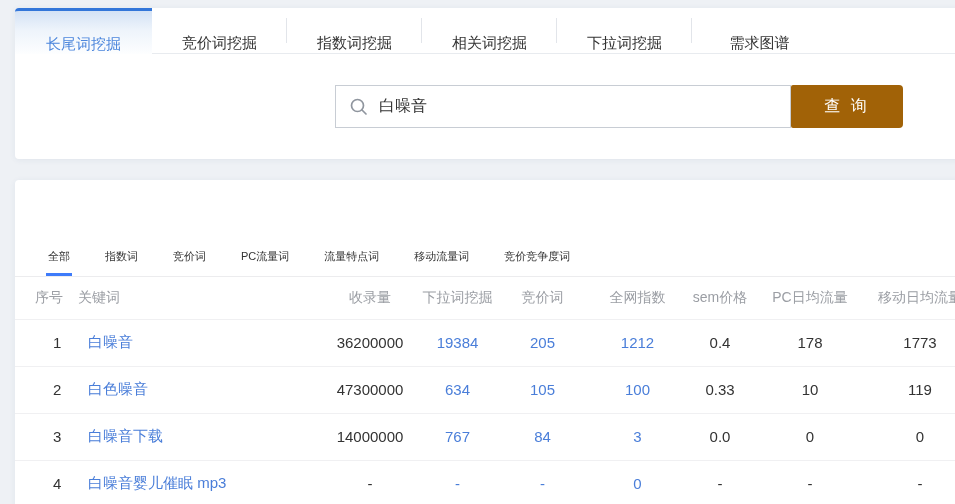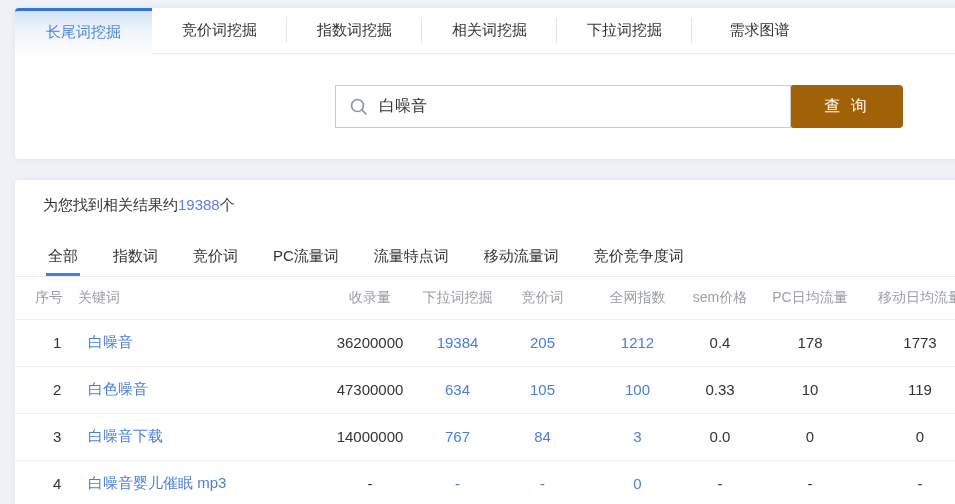--- a/index.html
+++ b/index.html
@@ -12,21 +12,21 @@
   .card {
     position:absolute; background:#fff; border-radius:4px;
     box-shadow:0 1px 6px rgba(40,70,120,0.07);
   }
   .card1 { left:15px; top:8px; width:960px; height:151px; }
   .card2 { left:15px; top:180px; width:960px; height:340px; }
 
   
   .tabbar { display:flex; height:46px; border-bottom:1px solid #e8ebef; }
   .tab {
-    width:135px; display:flex; align-items:center; justify-content:center;
+    width:135px; display:flex; align-items:flex-end; justify-content:center;
     font-size:15px; color:#333; cursor:pointer; position:relative;
   }
   .tab.divider::after {
     content:''; position:absolute; right:0; top:10px; height:25px; width:1px;
     background:#e2e5ea;
   }
   .tab.active {
     width:137px; margin-bottom:-1px; border-top:3px solid #3376d9;
     background:linear-gradient(180deg,#d4e2f5 0%,#eef4fb 45%,#fdfeff 100%);
     color:#4c86dc; border-radius:4px 0 0 0;
@@ -53,21 +53,21 @@
   
   .result-line { position:absolute; top:16px; left:28px; font-size:15px; color:#333; }
   .result-line .count { color:#5f7cf0; }
 
   .filter-tabs {
     position:absolute; top:57px; left:0; width:960px; height:40px;
     display:flex; align-items:center; gap:35px; padding-left:33px;
     border-bottom:1px solid #ececee;
   }
   .ftab {
-    font-size:15px; color:#333; cursor:pointer; height:100%;
+    font-size:11px; color:#333; cursor:pointer; height:100%;
     display:flex; align-items:center; position:relative;
   }
   .ftab.active::after {
     content:''; position:absolute; left:-2px; right:-2px; bottom:0; height:3px;
     background:#3e7bfa;
   }
 
   
   table {
     position:absolute; top:97px; left:0; width:960px;
@@ -119,23 +119,20 @@
         <line x1="13" y1="13" x2="17" y2="17" stroke="#8f959e" stroke-width="1.7" stroke-linecap="round"></line>
       </svg>
       <input type="text" value="白噪音" style="">
     </div>
     <button class="search-btn">查 询</button>
   </div>
 </div>
 
 <div class="card card2">
 
-  <div class="result-line">
-    <span>为您找到相关结果约</span><span class="count">19388</span><span>个</span>
-  </div>
 
   <div class="filter-tabs">
     <div class="ftab active">全部</div>
     <div class="ftab">指数词</div>
     <div class="ftab">竞价词</div>
     <div class="ftab">PC流量词</div>
     <div class="ftab">流量特点词</div>
     <div class="ftab">移动流量词</div>
     <div class="ftab">竞价竞争度词</div>
   </div>

